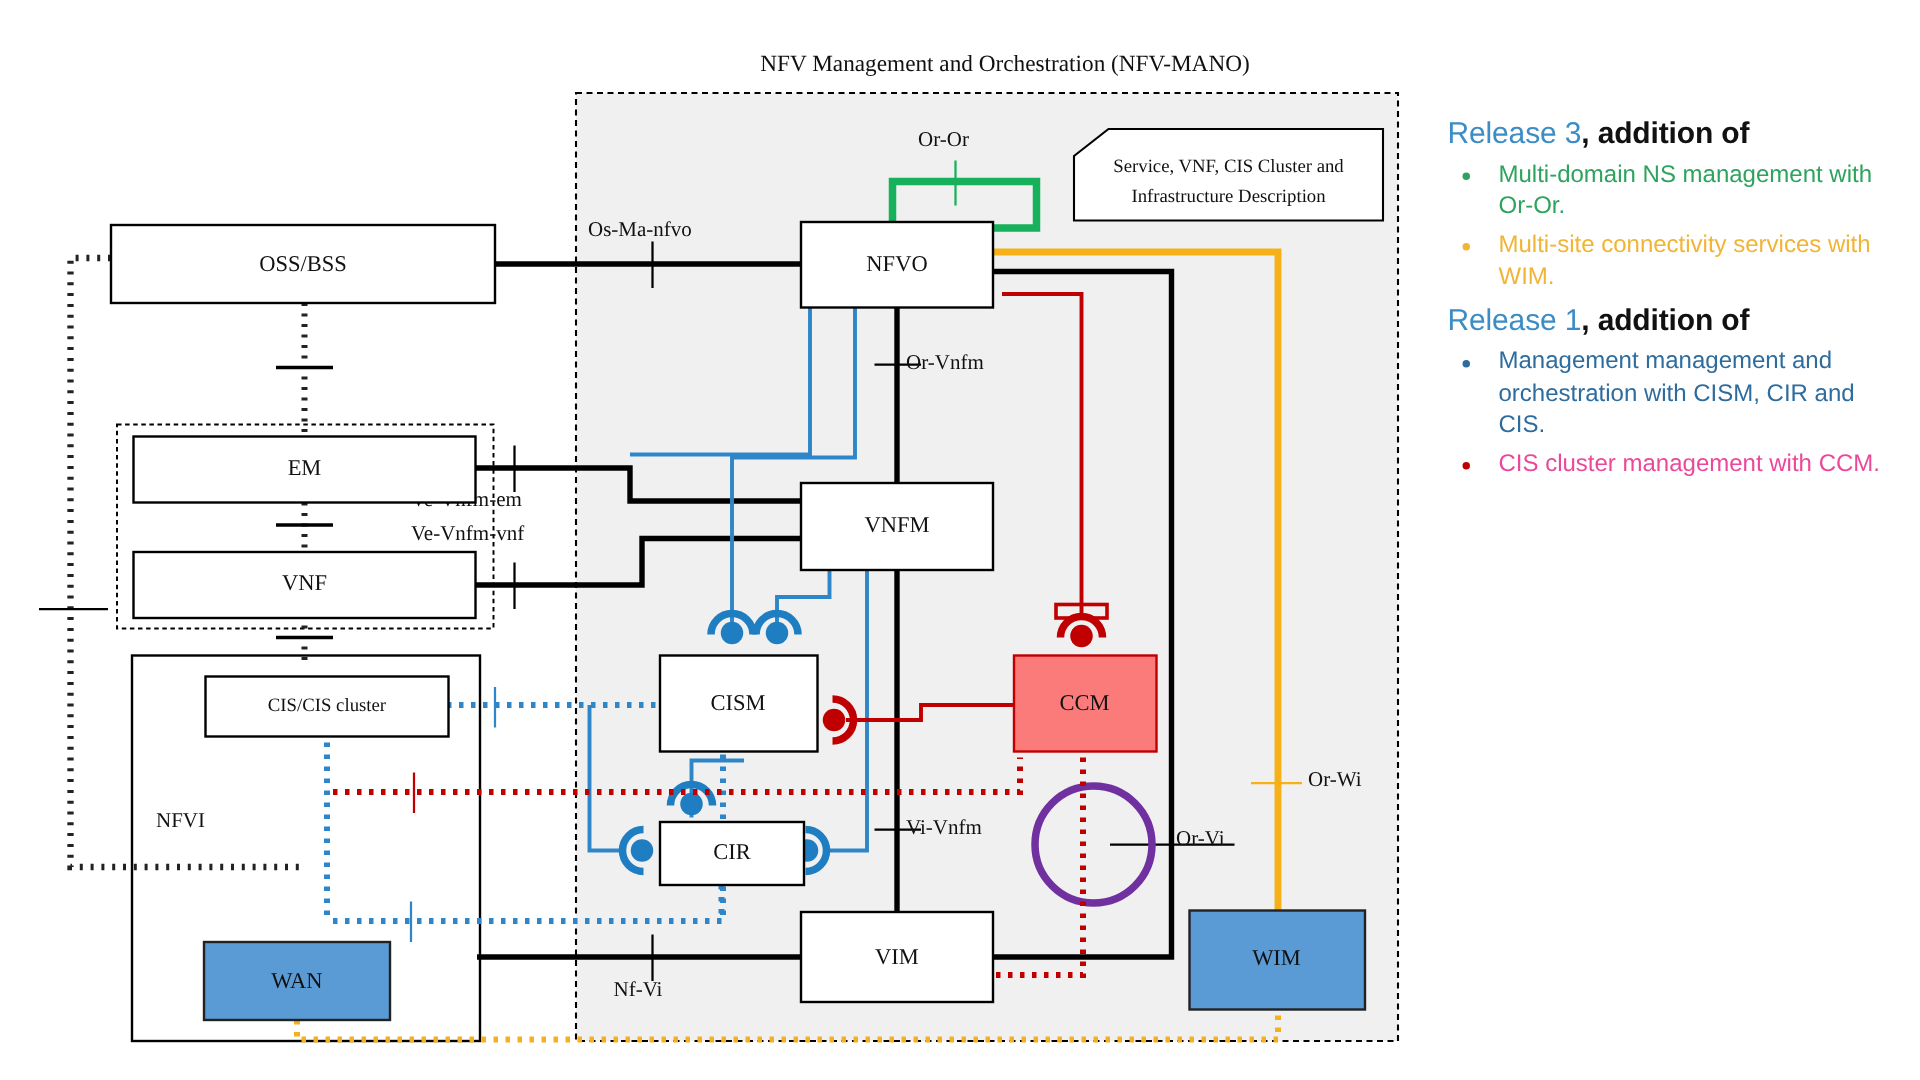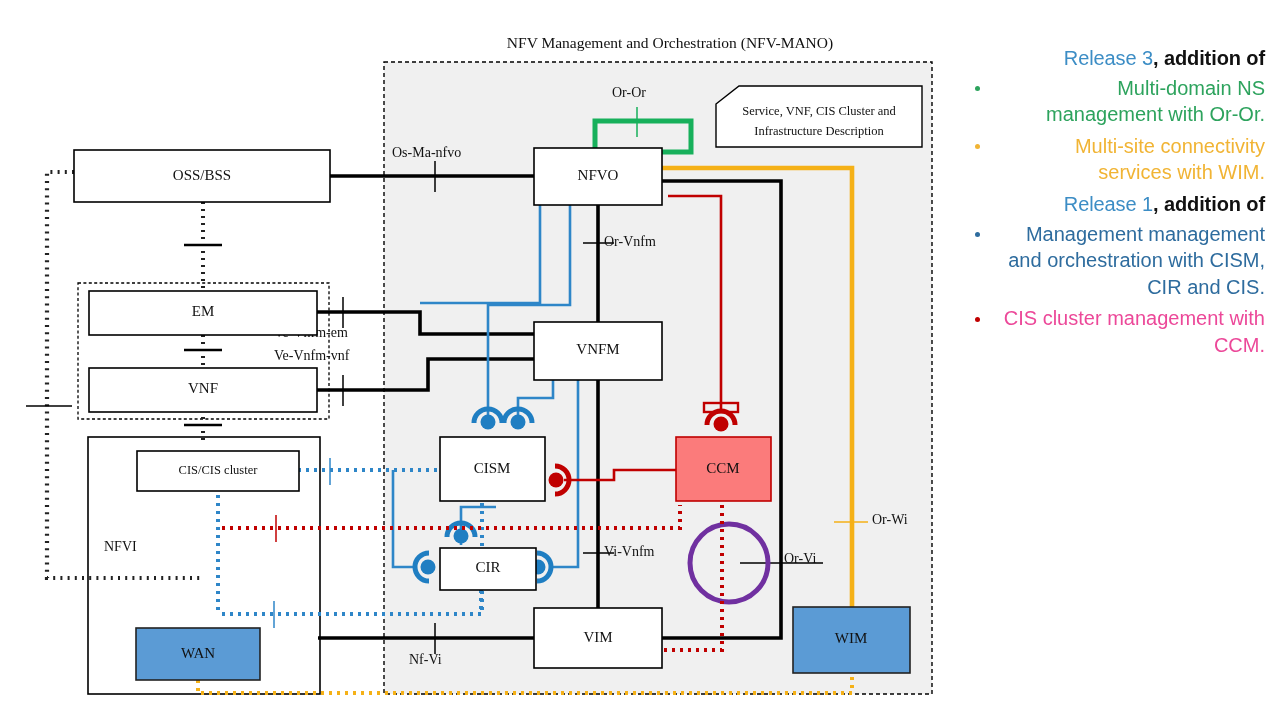--- a/index.html
+++ b/index.html
@@ -16,31 +16,30 @@
   .box-label.small{font-size:12.5px;}
   .ref-label{font-family:"Liberation Serif",serif;font-size:14px;fill:#111111;
              dominant-baseline:middle;}
   .diagram-title{font-family:"Liberation Serif",serif;font-size:15.5px;fill:#111111;
              text-anchor:middle;dominant-baseline:middle;}
   .area-label{font-family:"Liberation Serif",serif;font-size:14px;fill:#111111;
              dominant-baseline:middle;}
 
   
   #legend{
-    position:absolute;left:965px;top:45px;width:300px;
+    position:absolute;left:965px;top:76px;width:300px;
     font-family:"Liberation Sans",sans-serif;
-    text-align:right;
   }
   .rel-head{font-size:20px;line-height:1.38;color:#111111;margin:0 0 2px 0;
             font-weight:600;letter-spacing:-.1px;}
   .rel-head .rel-word{color:#3C8DC5;font-weight:400;}
   .rel-head.second{margin-top:5px;}
   ul.bullets{list-style:none;margin:0;padding:0;}
   ul.bullets li{
-    position:relative;padding-left:34px;font-size:20px;line-height:1.33;
+    position:relative;padding-left:34px;font-size:16px;line-height:1.33;
     margin:0 0 5px 0;
   }
   ul.bullets li .dot{
     position:absolute;left:10px;top:.58em;width:5px;height:5px;border-radius:50%;
   }
 </style>
 </head>
 <body>
 
 <div id="stage">

